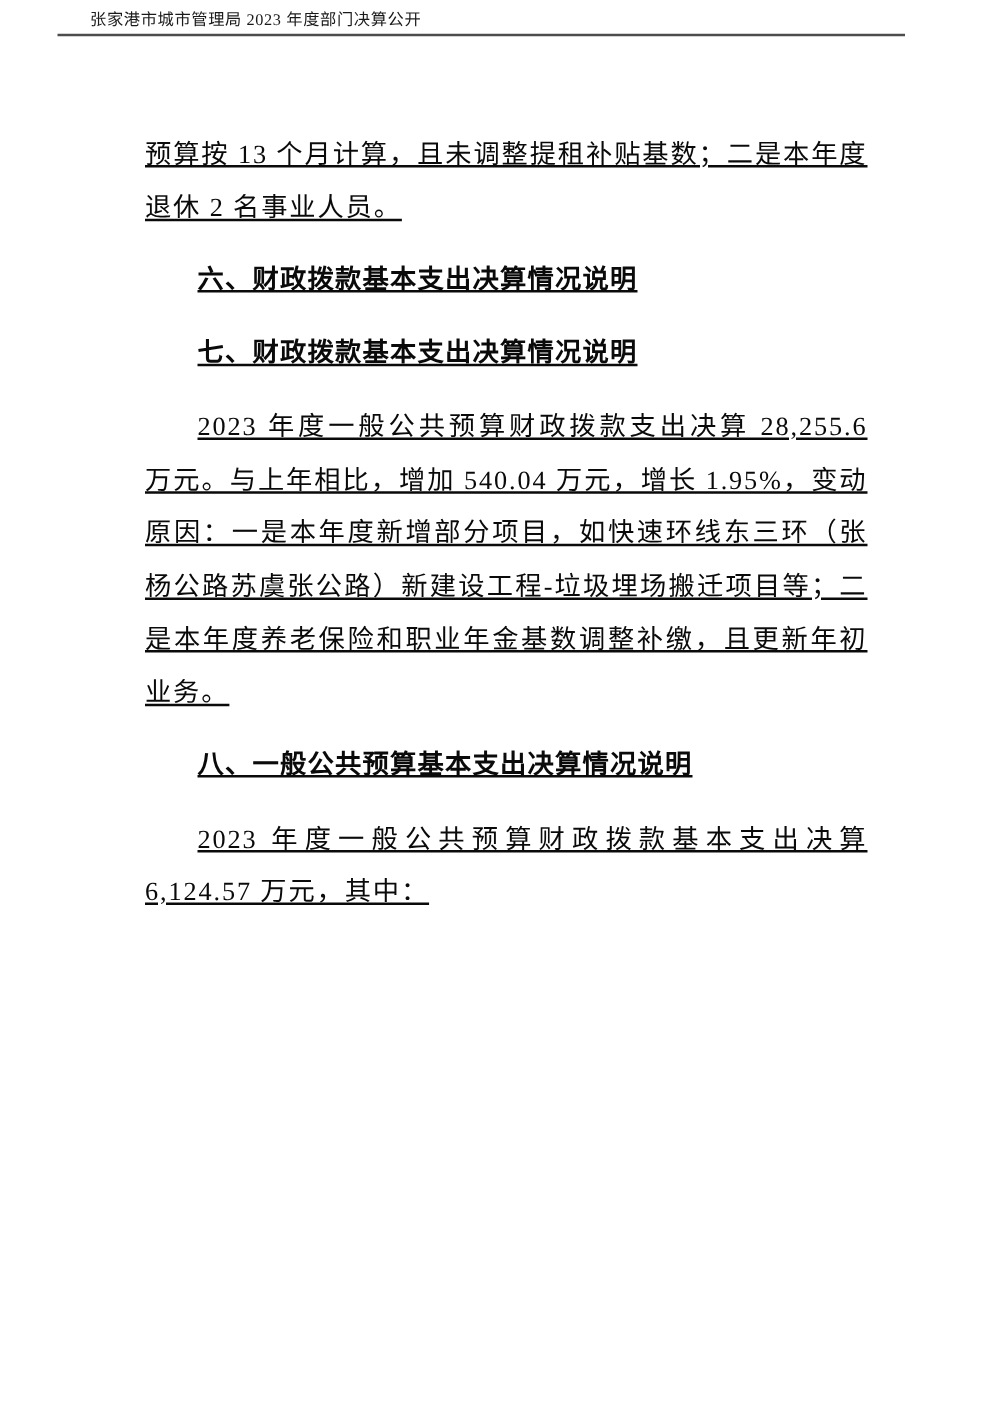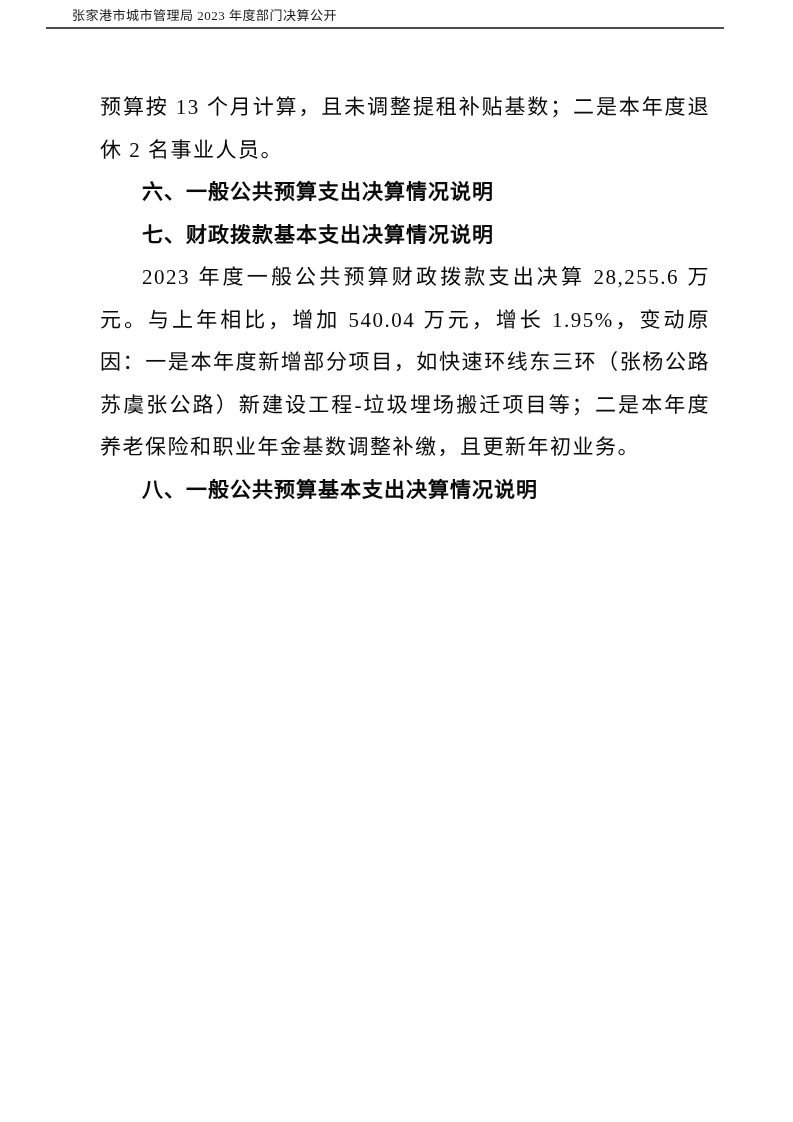--- a/index.html
+++ b/index.html
@@ -46,23 +46,24 @@
     left: 100px;
     top: 86px;
     width: 610px;
     font-size: 21px;
     line-height: 42.5px;
     letter-spacing: 1.5px;
     text-align: justify;
     text-justify: inter-character;
   }
   .document-body p {
-    margin: 0;
+    margin: 16px;
     padding: 0;
     text-indent: 2em;
+    text-decoration: underline;
   }
   .document-body p.continuation {
     text-indent: 0;
   }
   .document-body p.heading {
     font-family: "Liberation Sans", "DejaVu Sans", sans-serif;
     font-weight: 700;
     letter-spacing: 1px;
   }
   .page-footer {
@@ -81,23 +82,24 @@
 
 <div class="page">
 
   <div class="page-header">
     <div class="header-title">张家港市城市管理局 2023 年度部门决算公开</div>
     <div class="header-divider"></div>
   </div>
 
   <div class="document-body">
     <p class="continuation">预算按 13 个月计算，且未调整提租补贴基数；二是本年度退休 2 名事业人员。</p>
-    <p class="heading">六、一般公共预算支出决算情况说明</p>
+    <p class="heading">六、财政拨款基本支出决算情况说明</p>
     <p class="heading">七、财政拨款基本支出决算情况说明</p>
     <p class="body">2023 年度一般公共预算财政拨款支出决算 28,255.6 万元。与上年相比，增加 540.04 万元，增长 1.95%，变动原因：一是本年度新增部分项目，如快速环线东三环（张杨公路苏虞张公路）新建设工程-垃圾埋场搬迁项目等；二是本年度养老保险和职业年金基数调整补缴，且更新年初业务。</p>
     <p class="heading">八、一般公共预算基本支出决算情况说明</p>
+    <p class="body">2023 年度一般公共预算财政拨款基本支出决算 6,124.57 万元，其中：</p>
   </div>
 
   <div class="page-footer">
     <span>- 38 -</span>
   </div>
 
 </div>
 
 </body></html>

